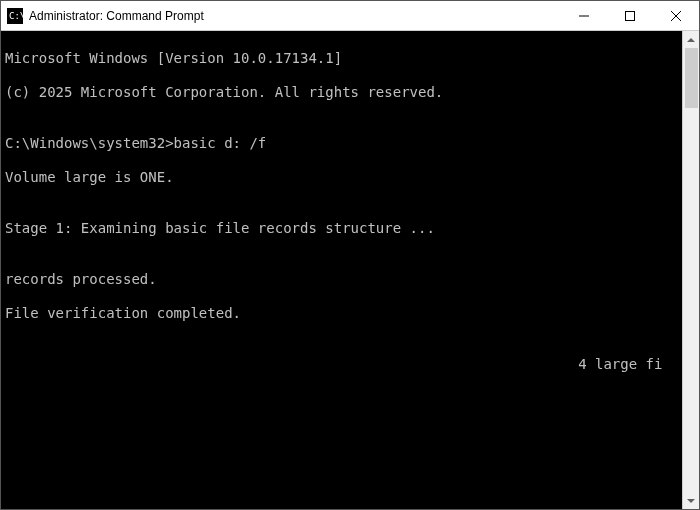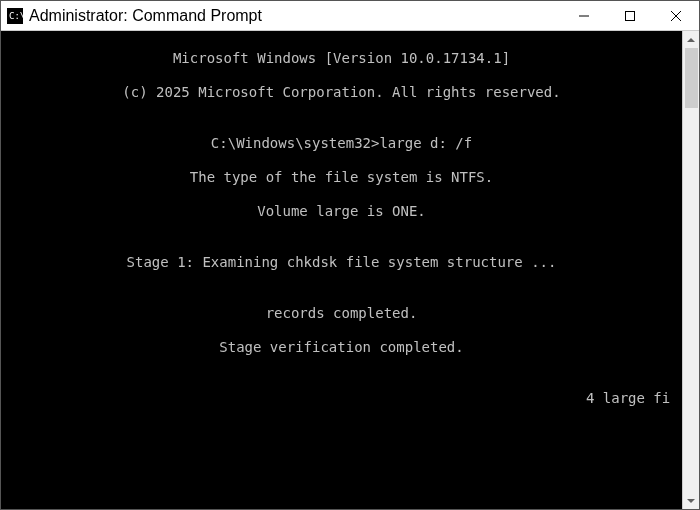--- a/index.html
+++ b/index.html
@@ -30,21 +30,21 @@
       color: #fff;
       font-size: 9px;
       line-height: 16px;
       text-align: left;
       padding-left: 2px;
       font-family: monospace;
       margin-right: 6px;
       display: inline-block;
     }
     .title-text {
-      font-size: 16px;
+      font-size: 12px;
       color: #000;
       flex: 1;
     }
     .win-controls {
       display: flex;
       height: 100%;
     }
     .win-btn {
       width: 46px;
       height: 100%;
@@ -98,21 +98,21 @@
     .scroll-arrow.up { top: 0; }
     .scroll-arrow.down { bottom: 0; }
     .scroll-thumb {
       position: absolute;
       left: 2px;
       width: 13px;
       top: 17px;
       height: 60px;
       background: #cdcdcd;
     }
-    .term-line { white-space: pre; text-align: center; }
+    .term-line { white-space: pre; }
   </style>
 </head>
 <body>
 
 <div class="titlebar">
   <span class="cmd-icon">C:\</span>
   <span class="title-text">Administrator: Command Prompt</span>
   <div class="win-controls">
     <div class="win-btn">
       <svg viewBox="0 0 10 10">
@@ -131,28 +131,27 @@
         </svg>
     </div>
   </div>
 </div>
 
 <div class="content-wrap">
   <div class="terminal">
 <div class="term-line">Microsoft Windows [Version 10.0.17134.1]</div>
 <div class="term-line">(c) 2025 Microsoft Corporation. All rights reserved.</div>
 <div class="term-line"></div>
-<div class="term-line"><span>C:\Windows\system32&gt;</span><span>large d: /f</span></div>
-<div class="term-line">The type of the file system is NTFS.</div>
+<div class="term-line"><span>C:\Windows\system32&gt;</span><span>basic d: /f</span></div>
 <div class="term-line">Volume large is ONE.</div>
 <div class="term-line"></div>
-<div class="term-line">Stage 1: Examining chkdsk file system structure ...</div>
+<div class="term-line">Stage 1: Examining basic file records structure ...</div>
 <div class="term-line"></div>
-<div class="term-line">records completed.</div>
-<div class="term-line">Stage verification completed.</div>
+<div class="term-line">records processed.</div>
+<div class="term-line">File verification completed.</div>
 <div class="term-line"></div>
 <div class="term-line">                                                                    4 large fi</div>
 <div class="term-line"></div>
 
 
 <div class="term-line"></div>
 
 <div class="term-line"></div>
 
 

